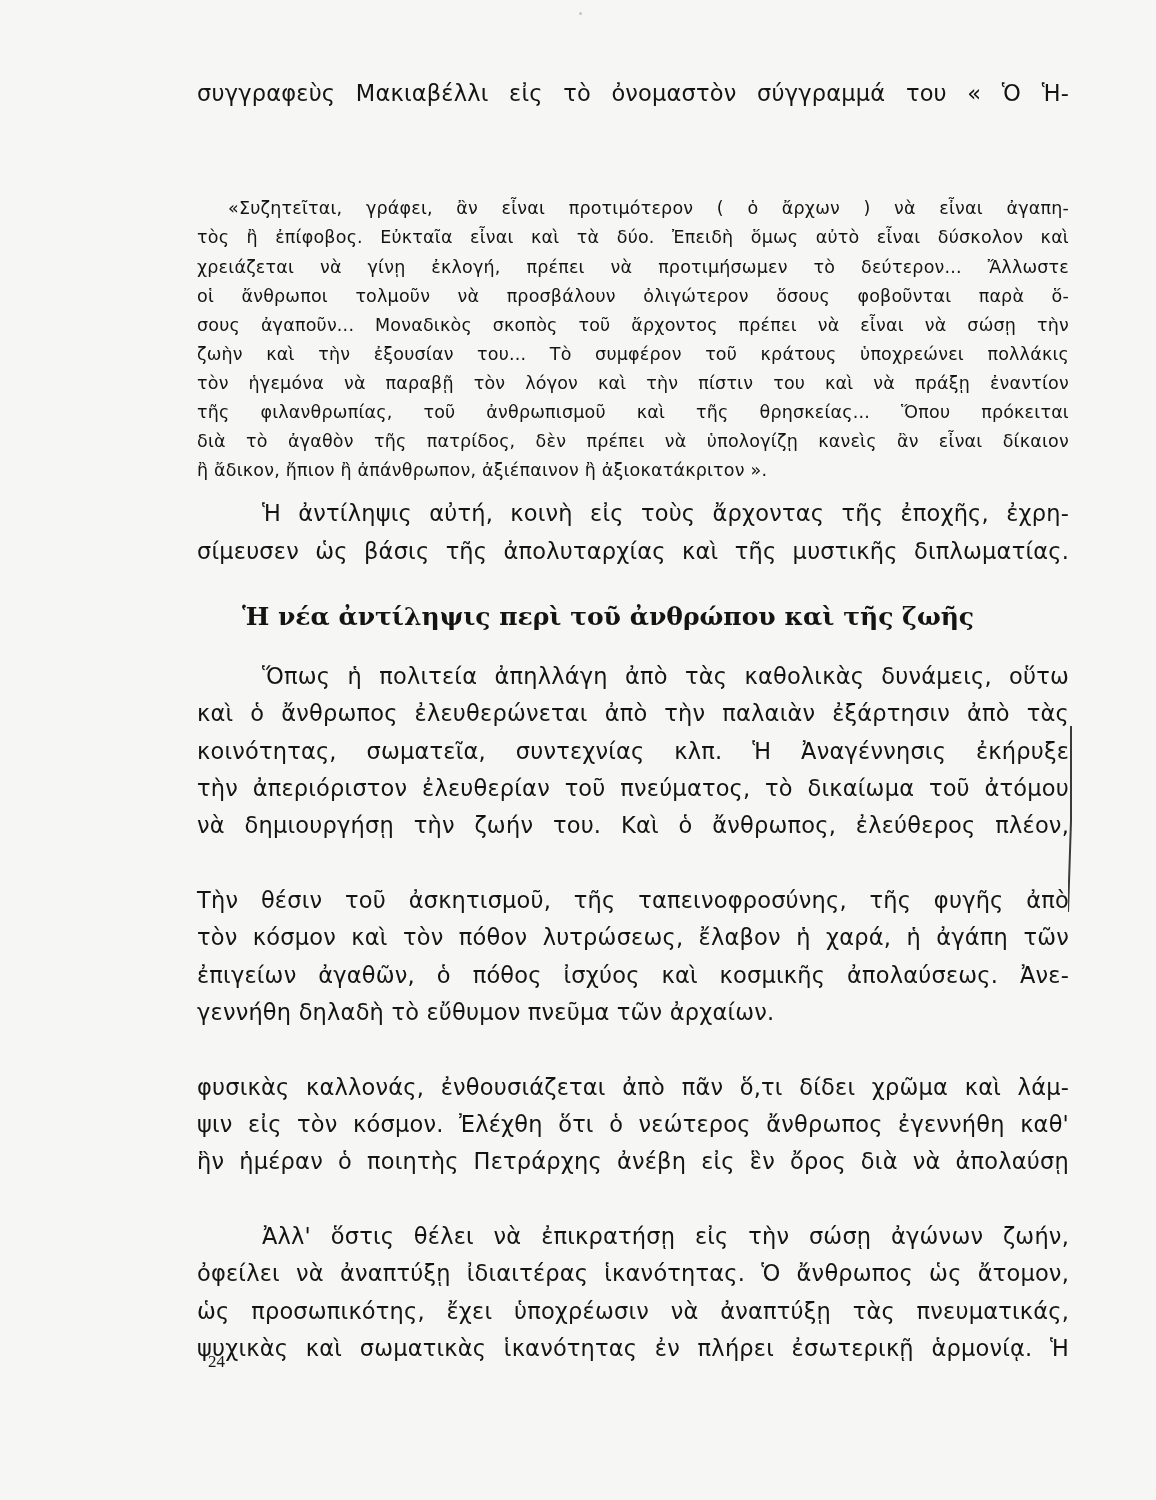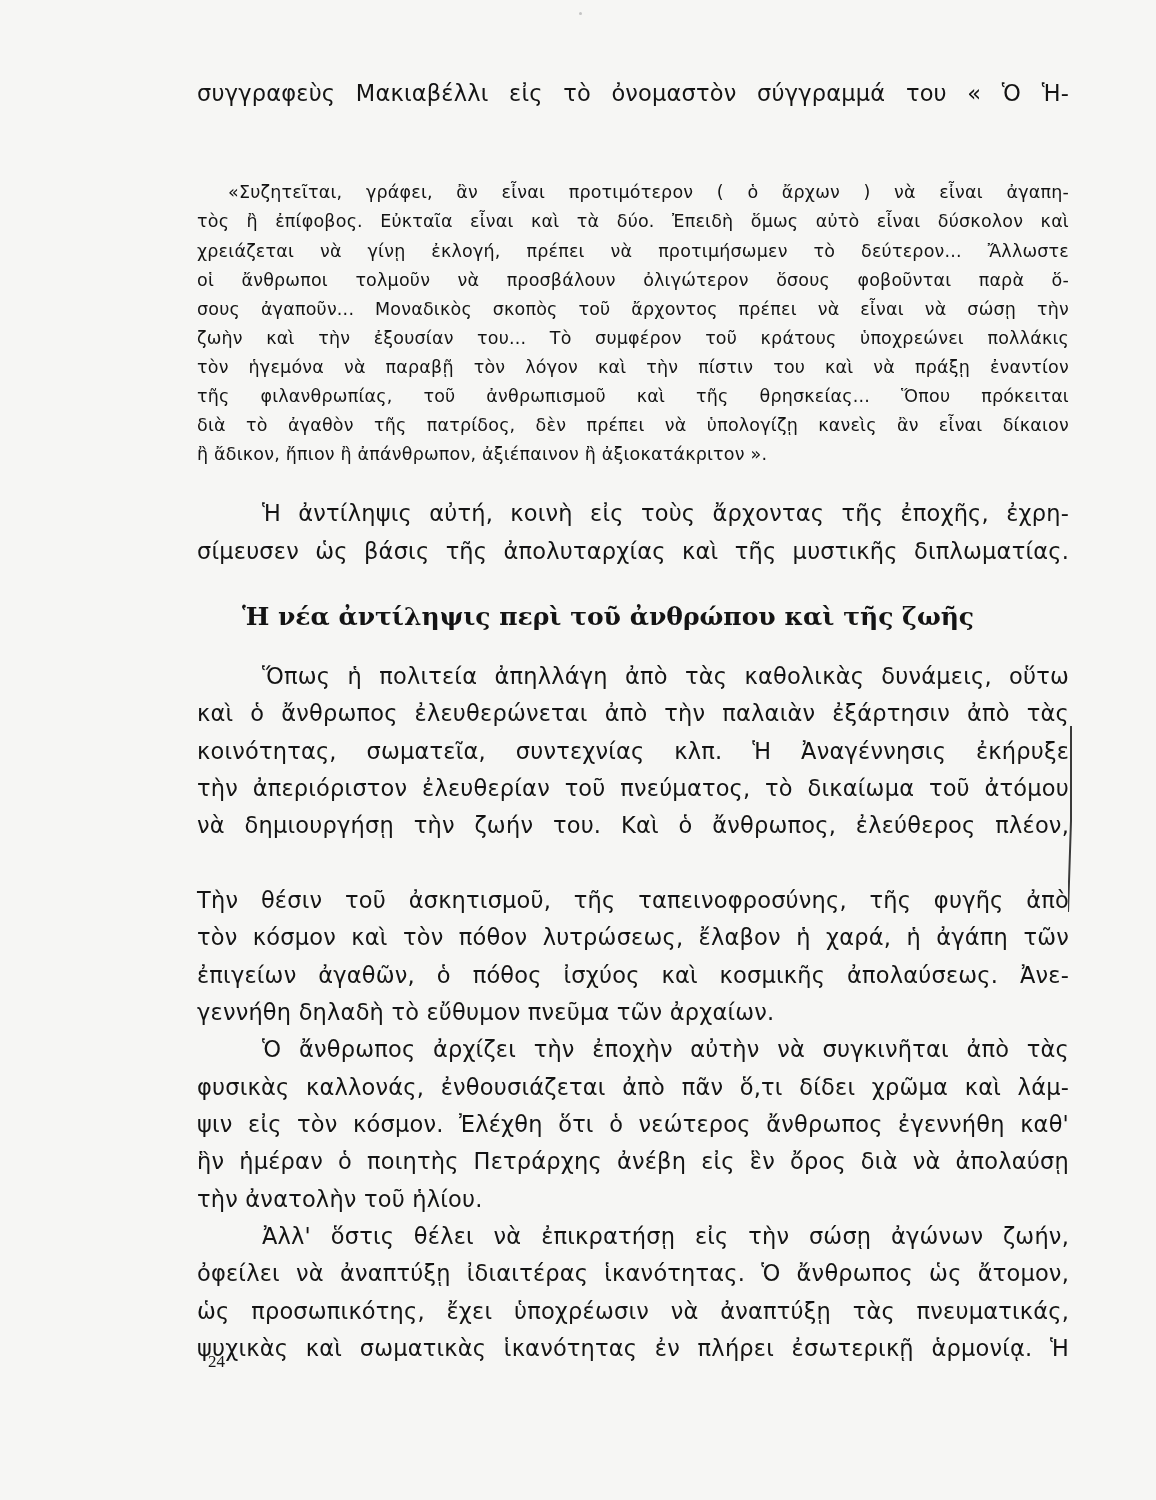--- a/index.html
+++ b/index.html
@@ -13,21 +13,21 @@
     position: absolute; left: 0; top: 0; width: 1156px; height: 1500px;
   }
   .line {
     position: absolute; left: 197px; width: 872px;
     white-space: nowrap; text-align: justify; text-align-last: justify;
     font-family: "DejaVu Sans", sans-serif;
     letter-spacing: 0.2px;
   }
   .line.last { text-align-last: left; }
   .big { font-size: 22.5px; }
-  .small { font-size: 17.5px; }
+  .small { font-size: 17.5px; margin-top: 16px; }
   .heading {
     position: absolute; left: 0; width: 1156px; top: 602px;
     text-align: center;
     font-family: "DejaVu Serif", serif; font-weight: bold;
     font-size: 25px; padding-left: 60px; box-sizing: border-box;
   }
   .page-number {
     position: absolute; left: 208px; top: 1352px;
     font-family: "Liberation Serif", serif; font-size: 17px;
   }
@@ -67,25 +67,23 @@
   <div class="line big" style="top:663px; left:262px; width:807px;">Ὅπως ἡ πολιτεία ἀπηλλάγη ἀπὸ τὰς καθολικὰς δυνάμεις, οὕτω</div>
   <div class="line big" style="top:700px;">καὶ ὁ ἄνθρωπος ἐλευθερώνεται ἀπὸ τὴν παλαιὰν ἐξάρτησιν ἀπὸ τὰς</div>
   <div class="line big" style="top:738px;">κοινότητας, σωματεῖα, συντεχνίας κλπ. Ἡ Ἀναγέννησις ἐκήρυξε</div>
   <div class="line big" style="top:775px;">τὴν ἀπεριόριστον ἐλευθερίαν τοῦ πνεύματος, τὸ δικαίωμα τοῦ ἀτόμου</div>
   <div class="line big" style="top:812px;">νὰ δημιουργήσῃ τὴν ζωήν του. Καὶ ὁ ἄνθρωπος, ἐλεύθερος πλέον,</div>
   <div class="line big" style="top:887px;">Τὴν θέσιν τοῦ ἀσκητισμοῦ, τῆς ταπεινοφροσύνης, τῆς φυγῆς ἀπὸ</div>
   <div class="line big" style="top:924px;">τὸν κόσμον καὶ τὸν πόθον λυτρώσεως, ἔλαβον ἡ χαρά, ἡ ἀγάπη τῶν</div>
   <div class="line big" style="top:962px;">ἐπιγείων ἀγαθῶν, ὁ πόθος ἰσχύος καὶ κοσμικῆς ἀπολαύσεως. Ἀνε-</div>
   <div class="line big last" style="top:999px;">γεννήθη δηλαδὴ τὸ εὔθυμον πνεῦμα τῶν ἀρχαίων.</div>
 
-  <div class="line big" style="top:1036px; left:262px; width:807px;">Ὁ ἄνθρωπος ἀρχίζει τὴν ἐποχὴν αὐτὴν νὰ συγκινῆται ἀπὸ τὰς</div>
   <div class="line big" style="top:1074px;">φυσικὰς καλλονάς, ἐνθουσιάζεται ἀπὸ πᾶν ὅ,τι δίδει χρῶμα καὶ λάμ-</div>
   <div class="line big" style="top:1111px;">ψιν εἰς τὸν κόσμον. Ἐλέχθη ὅτι ὁ νεώτερος ἄνθρωπος ἐγεννήθη καθ'</div>
   <div class="line big" style="top:1148px;">ἣν ἡμέραν ὁ ποιητὴς Πετράρχης ἀνέβη εἰς ἓν ὄρος διὰ νὰ ἀπολαύσῃ</div>
-  <div class="line big last" style="top:1186px;">τὴν ἀνατολὴν τοῦ ἡλίου.</div>
 
   <div class="line big" style="top:1223px; left:262px; width:807px;">Ἀλλ' ὅστις θέλει νὰ ἐπικρατήσῃ εἰς τὴν σώσῃ ἀγώνων ζωήν,</div>
   <div class="line big" style="top:1260px;">ὀφείλει νὰ ἀναπτύξῃ ἰδιαιτέρας ἱκανότητας. Ὁ ἄνθρωπος ὡς ἄτομον,</div>
   <div class="line big" style="top:1298px;">ὡς προσωπικότης, ἔχει ὑποχρέωσιν νὰ ἀναπτύξῃ τὰς πνευματικάς,</div>
   <div class="line big" style="top:1335px;">ψυχικὰς καὶ σωματικὰς ἱκανότητας ἐν πλήρει ἐσωτερικῇ ἁρμονίᾳ. Ἡ</div>
 
   <div class="page-number">24</div>
 
   <svg class="margin-mark" viewBox="0 0 4 186" preserveAspectRatio="none">
     <path d="M3 0 L3 95 L0 186" stroke="#3a3a3a" stroke-width="2" fill="none"></path>

